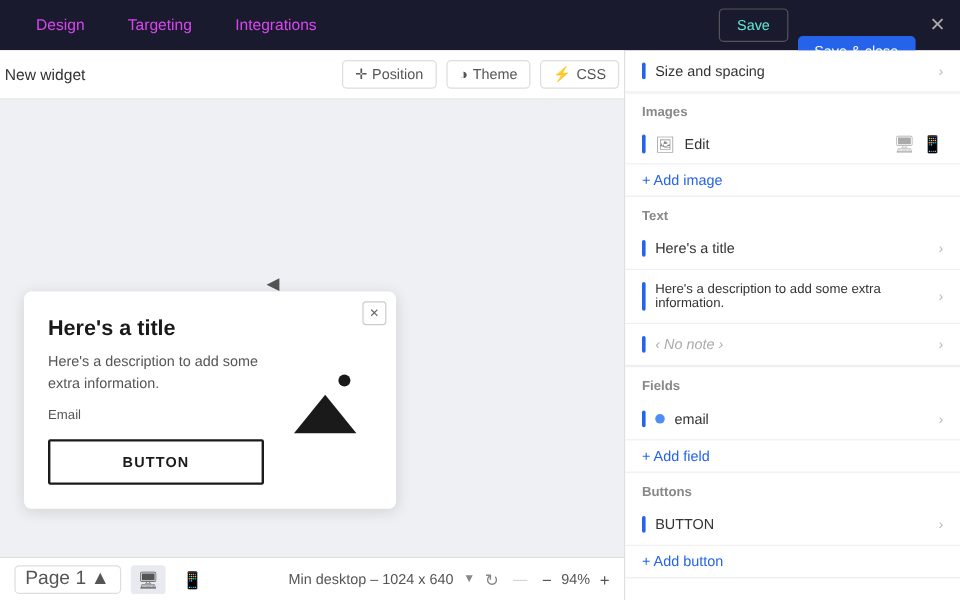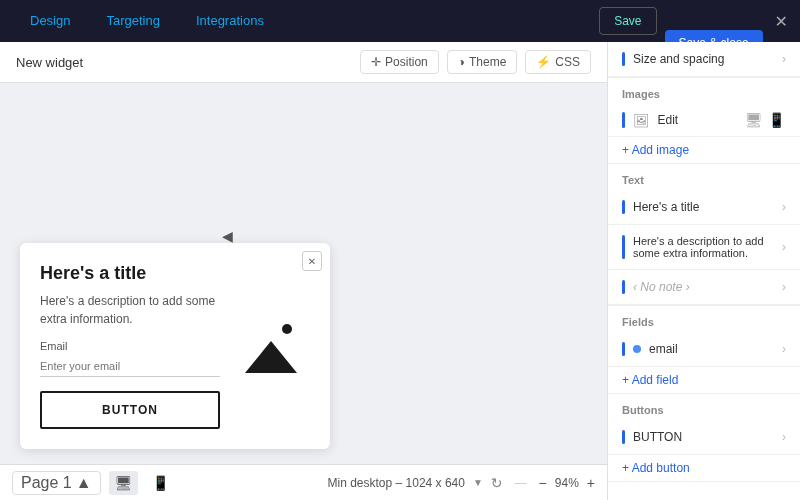--- a/index.html
+++ b/index.html
@@ -4,21 +4,21 @@
   <style>
     * { box-sizing: border-box; margin: 0; padding: 0; }
     body { font-family: -apple-system, BlinkMacSystemFont, 'Segoe UI', sans-serif; background: #f0f2f5; width: 800px; height: 500px; overflow: hidden; }
 
     
     .top-nav {
       display: flex; align-items: center; background: #1a1a2e; height: 42px;
       padding: 0 12px; gap: 0;
     }
     .nav-tab {
-      color: #0ea5e9; padding: 0 18px; height: 42px; display: flex; align-items: center;
+      color: #d946ef; padding: 0 18px; height: 42px; display: flex; align-items: center;
       font-size: 13px; cursor: pointer; border-bottom: 2px solid transparent;
     }
     .nav-tab.active { color: #fff; border-bottom: 2px solid #fff; }
     .nav-spacer { flex: 1; }
     .btn-save {
       background: transparent; border: 1px solid #555; color: #5eead4;
       padding: 6px 14px; border-radius: 4px; font-size: 12px; cursor: pointer; margin-right: 8px;
     }
     .btn-save-close {
       background: #2563eb; border: none; color: #fff;
@@ -26,21 +26,21 @@
     }
     .close-x { color: #aaa; font-size: 16px; margin-left: 12px; cursor: pointer; }
 
     
     .main-layout { display: flex; height: 458px; }
 
     
     .canvas-area { flex: 1; display: flex; flex-direction: column; background: #f0f2f5; }
     .canvas-toolbar {
       display: flex; align-items: center; background: #fff; border-bottom: 1px solid #e0e0e0;
-      padding: 8px 16px; gap: 8px;
+      padding: 8px 4px; gap: 8px;
     }
     .widget-title { font-size: 13px; color: #333; flex: 1; }
     .toolbar-btn {
       display: flex; align-items: center; gap: 4px; padding: 4px 10px;
       border: 1px solid #ddd; border-radius: 4px; background: #fff;
       font-size: 12px; color: #555; cursor: pointer;
     }
 
     
     .canvas { flex: 1; position: relative; background: #eef0f3; display: flex; align-items: flex-start; justify-content: flex-start; padding: 20px; }
@@ -82,21 +82,21 @@
       display: flex; align-items: center; gap: 4px; padding: 2px 8px;
       border: 1px solid #ddd; border-radius: 4px; font-size: 16px; cursor: pointer;
     }
     .device-icon { padding: 4px 6px; cursor: pointer; border-radius: 3px; font-size: 14px; color: #555; }
     .device-icon.active { background: #e8eaf0; }
     .bb-spacer { flex: 1; }
     .zoom-btn { background: none; border: none; cursor: pointer; font-size: 14px; color: #555; }
 
     
     .right-panel {
-      width: 193px; background: #fff; border-left: 1px solid #e0e0e0;
+      width: 280px; background: #fff; border-left: 1px solid #e0e0e0;
       overflow-y: auto; font-size: 13px;
     }
     .panel-section { border-bottom: 1px solid #eee; }
     .panel-row {
       display: flex; align-items: center; padding: 10px 14px;
       border-bottom: 1px solid #f0f0f0; cursor: pointer; gap: 8px;
     }
     .panel-row-text { flex: 1; font-size: 12px; color: #333; }
     .panel-row-chevron { color: #bbb; font-size: 12px; }
     .panel-section-title { font-size: 11px; color: #888; padding: 10px 14px 4px; font-weight: 600; text-transform: none; }
@@ -146,21 +146,20 @@
 
       <div style="position:absolute;top:145px;left:222px;font-size:14px;color:#555;pointer-events:none;">◀</div>
 
       <div class="widget-card">
         <div class="widget-close-btn">✕</div>
         <div class="widget-content">
           <div class="widget-text">
             <div class="widget-title-text">Here's a title</div>
             <div class="widget-desc">Here's a description to add some extra information.</div>
             <div class="widget-field-label">Email</div>
-            <input class="widget-input" type="text" placeholder="Enter your email" style="">
             <button class="widget-btn">BUTTON</button>
           </div>
           <div class="widget-image">
             <svg class="mountain-svg" width="70" height="60" viewBox="0 0 70 60">
 
               <circle cx="52" cy="8" r="5" fill="#1a1a1a"></circle>
 
               <polygon points="10,52 36,20 62,52" fill="#1a1a1a"></polygon>
             </svg>
           </div>

